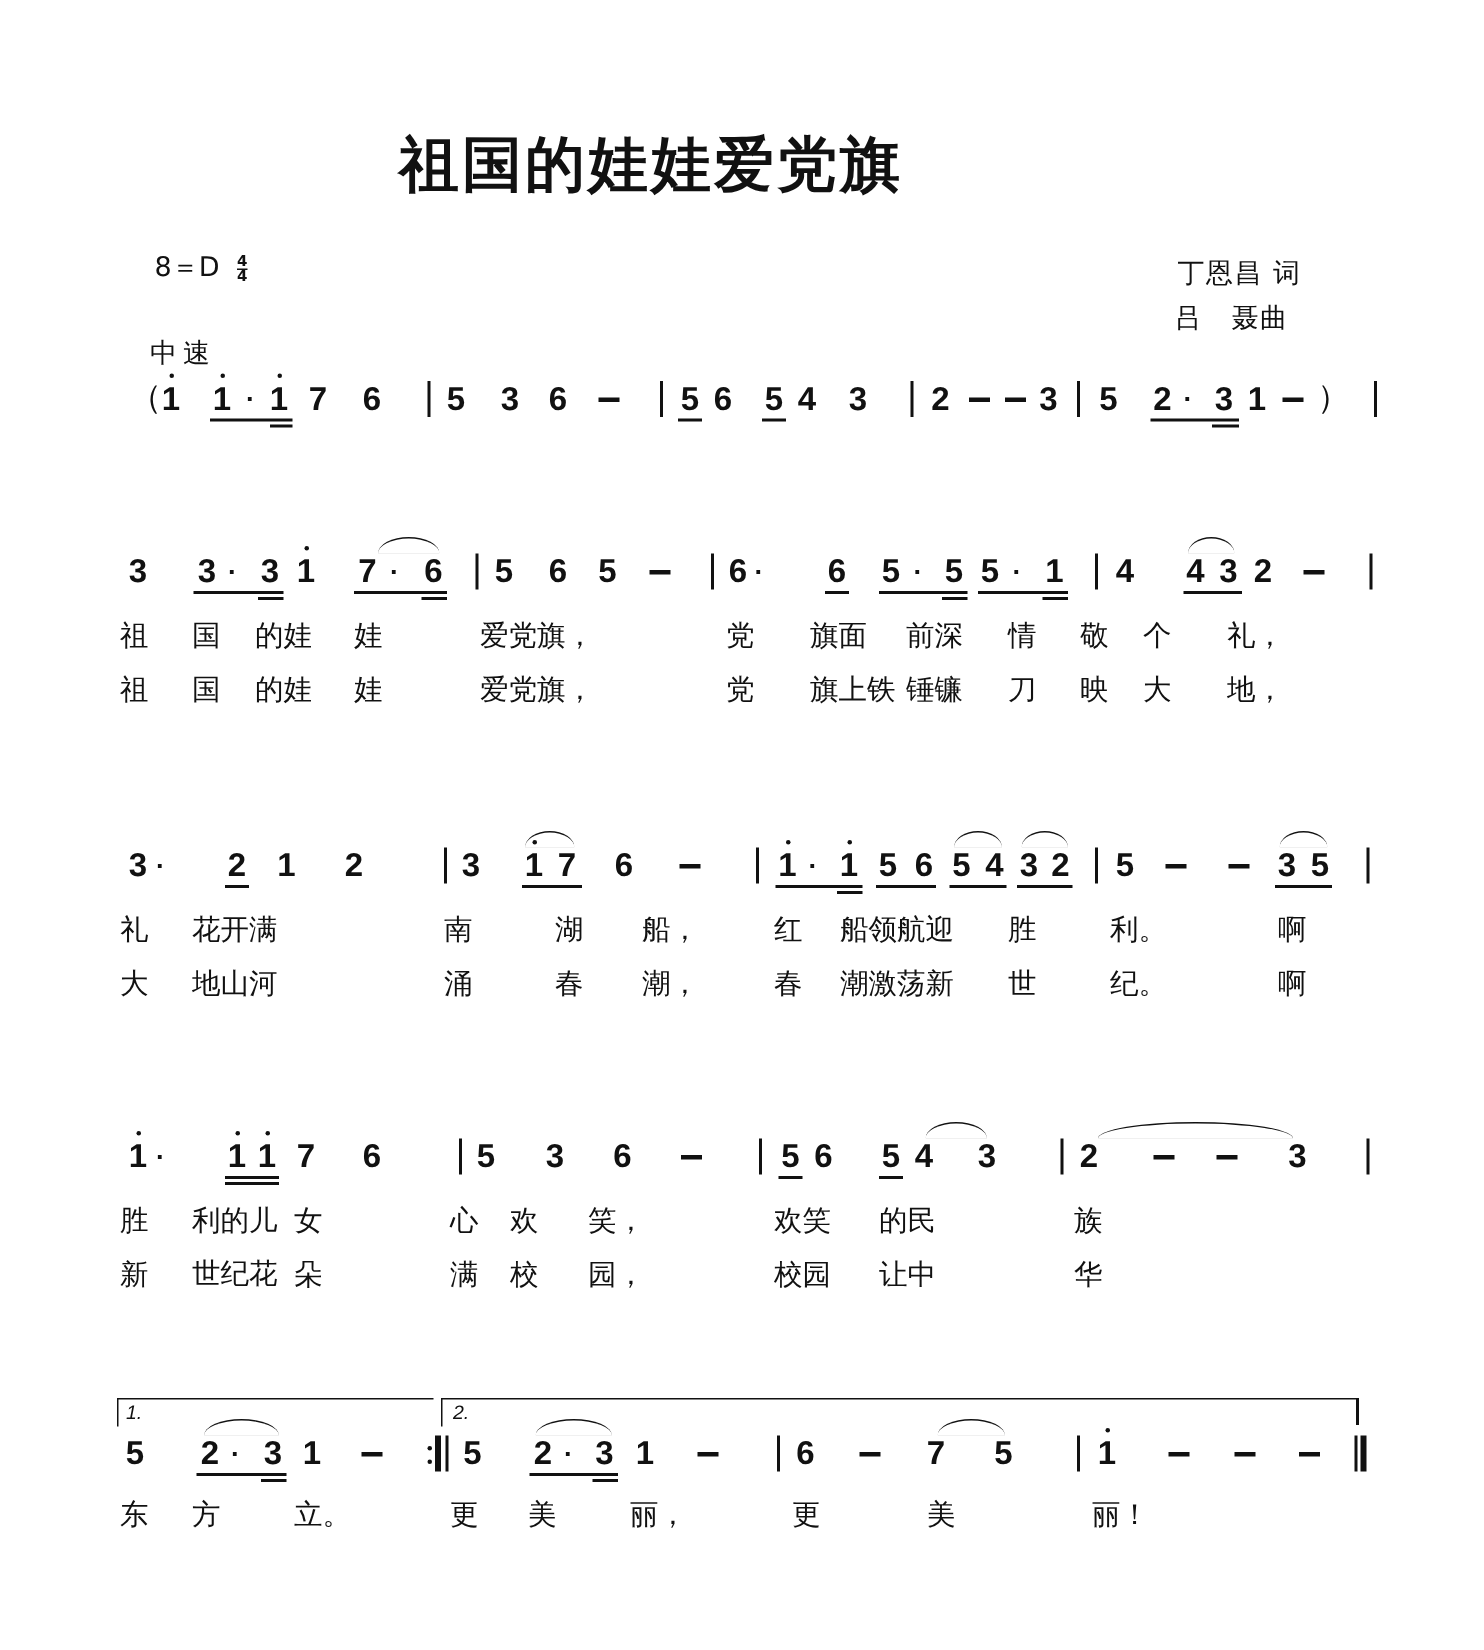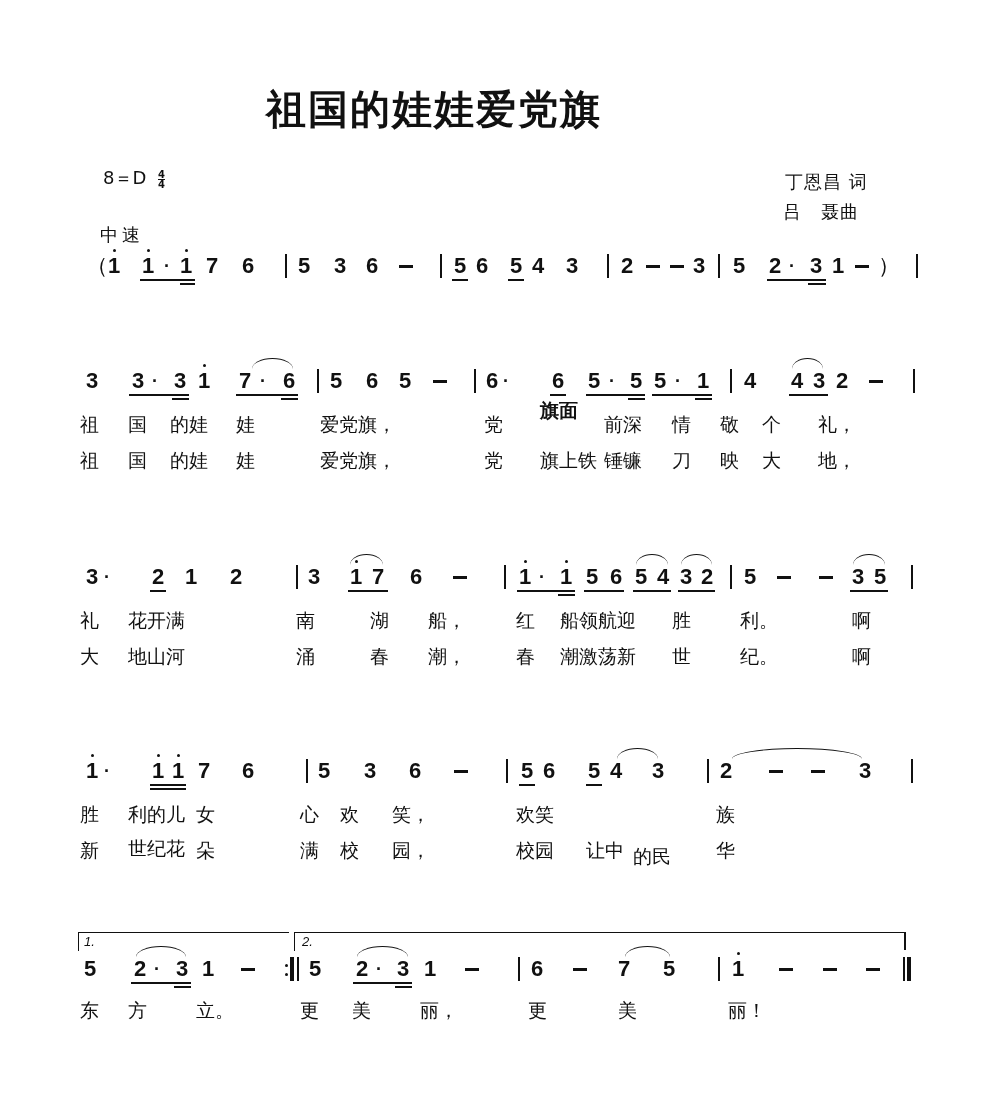--- a/index.html
+++ b/index.html
@@ -120,21 +120,21 @@
     <div class="slur" style="left: 792px; top: 358px; width: 31px;"></div>
     <div class="n" style="left: 834px; top: 370px;">2</div>
     <div class="dash" style="left: 869px; top: 380px;"></div>
     <div class="bar" style="left: 913px; top: 369px;"></div>
     <div class="lyr" style="left: 80px; top: 413px;">祖</div>
     <div class="lyr" style="left: 128px; top: 413px;">国</div>
     <div class="lyr" style="left: 170px; top: 413px;">的娃</div>
     <div class="lyr" style="left: 236px; top: 413px;">娃</div>
     <div class="lyr" style="left: 320px; top: 413px;">爱党旗，</div>
     <div class="lyr" style="left: 484px; top: 413px;">党</div>
-    <div class="lyr" style="left: 540px; top: 399px; font-weight: bold;">旗面</div>
+    <div class="lyr" style="left: 540px; top: 413px;">旗面</div>
     <div class="lyr" style="left: 604px; top: 413px;">前深</div>
     <div class="lyr" style="left: 672px; top: 413px;">情</div>
     <div class="lyr" style="left: 720px; top: 413px;">敬</div>
     <div class="lyr" style="left: 762px; top: 413px;">个</div>
     <div class="lyr" style="left: 818px; top: 413px;">礼，</div>
     <div class="lyr" style="left: 80px; top: 449px;">祖</div>
     <div class="lyr" style="left: 128px; top: 449px;">国</div>
     <div class="lyr" style="left: 170px; top: 449px;">的娃</div>
     <div class="lyr" style="left: 236px; top: 449px;">娃</div>
     <div class="lyr" style="left: 320px; top: 449px;">爱党旗，</div>
@@ -240,21 +240,21 @@
     <div class="n" style="left: 857px; top: 760px;">3</div>
     <div class="slur" style="left: 732px; top: 748px; width: 130px;"></div>
     <div class="bar" style="left: 911px; top: 759px;"></div>
     <div class="lyr" style="left: 80px; top: 803px;">胜</div>
     <div class="lyr" style="left: 128px; top: 803px;">利的儿</div>
     <div class="lyr" style="left: 196px; top: 803px;">女</div>
     <div class="lyr" style="left: 300px; top: 803px;">心</div>
     <div class="lyr" style="left: 340px; top: 803px;">欢</div>
     <div class="lyr" style="left: 392px; top: 803px;">笑，</div>
     <div class="lyr" style="left: 516px; top: 803px;">欢笑</div>
-    <div class="lyr" style="left: 586px; top: 845px; margin-left: 47px;">的民</div>
+    <div class="lyr" style="left: 586px; top: 803px;">的民</div>
     <div class="lyr" style="left: 716px; top: 803px;">族</div>
     <div class="lyr" style="left: 80px; top: 839px;">新</div>
     <div class="lyr" style="left: 128px; top: 839px; font-family: Liberation Mono, monospace;">世纪花</div>
     <div class="lyr" style="left: 196px; top: 839px;">朵</div>
     <div class="lyr" style="left: 300px; top: 839px;">满</div>
     <div class="lyr" style="left: 340px; top: 839px;">校</div>
     <div class="lyr" style="left: 392px; top: 839px;">园，</div>
     <div class="lyr" style="left: 516px; top: 839px;">校园</div>
     <div class="lyr" style="left: 586px; top: 839px;">让中</div>
     <div class="lyr" style="left: 716px; top: 839px;">华</div>

